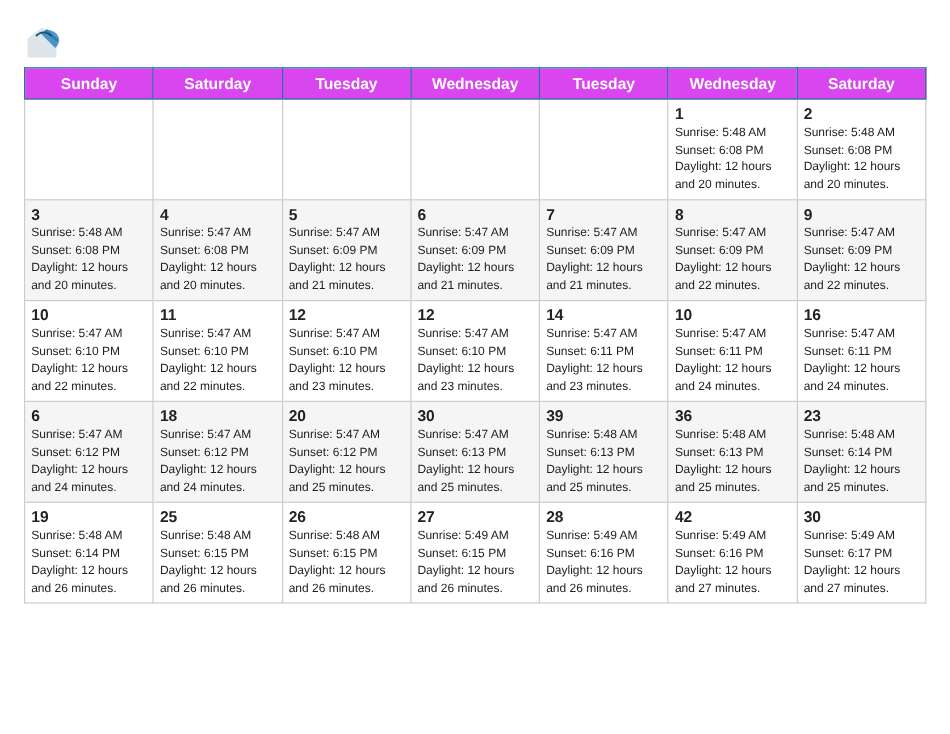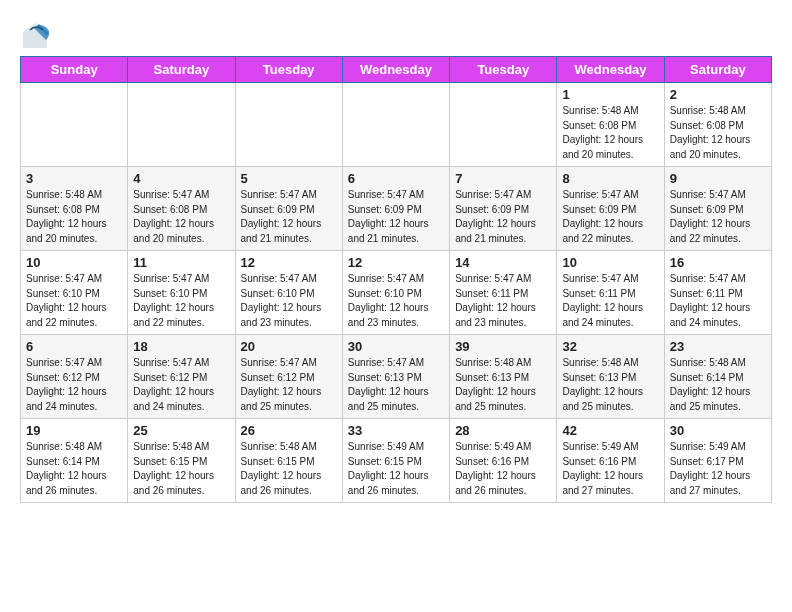--- a/index.html
+++ b/index.html
@@ -255,21 +255,21 @@
 Sunset: 6:13 PM
 Daylight: 12 hours and 25 minutes.</div>
         </td>
         <td>
           <span class="day-num">39</span>
           <div class="day-info" style="white-space: pre-line;">Sunrise: 5:48 AM
 Sunset: 6:13 PM
 Daylight: 12 hours and 25 minutes.</div>
         </td>
         <td>
-          <span class="day-num">32</span>
+          <span class="day-num">36</span>
           <div class="day-info" style="white-space: pre-line;">Sunrise: 5:48 AM
 Sunset: 6:13 PM
 Daylight: 12 hours and 25 minutes.</div>
         </td>
         <td>
           <span class="day-num">23</span>
           <div class="day-info" style="white-space: pre-line;">Sunrise: 5:48 AM
 Sunset: 6:14 PM
 Daylight: 12 hours and 25 minutes.</div>
         </td>
@@ -287,21 +287,21 @@
 Sunset: 6:15 PM
 Daylight: 12 hours and 26 minutes.</div>
         </td>
         <td>
           <span class="day-num">26</span>
           <div class="day-info" style="white-space: pre-line;">Sunrise: 5:48 AM
 Sunset: 6:15 PM
 Daylight: 12 hours and 26 minutes.</div>
         </td>
         <td>
-          <span class="day-num">33</span>
+          <span class="day-num">27</span>
           <div class="day-info" style="white-space: pre-line;">Sunrise: 5:49 AM
 Sunset: 6:15 PM
 Daylight: 12 hours and 26 minutes.</div>
         </td>
         <td>
           <span class="day-num">28</span>
           <div class="day-info" style="white-space: pre-line;">Sunrise: 5:49 AM
 Sunset: 6:16 PM
 Daylight: 12 hours and 26 minutes.</div>
         </td>

